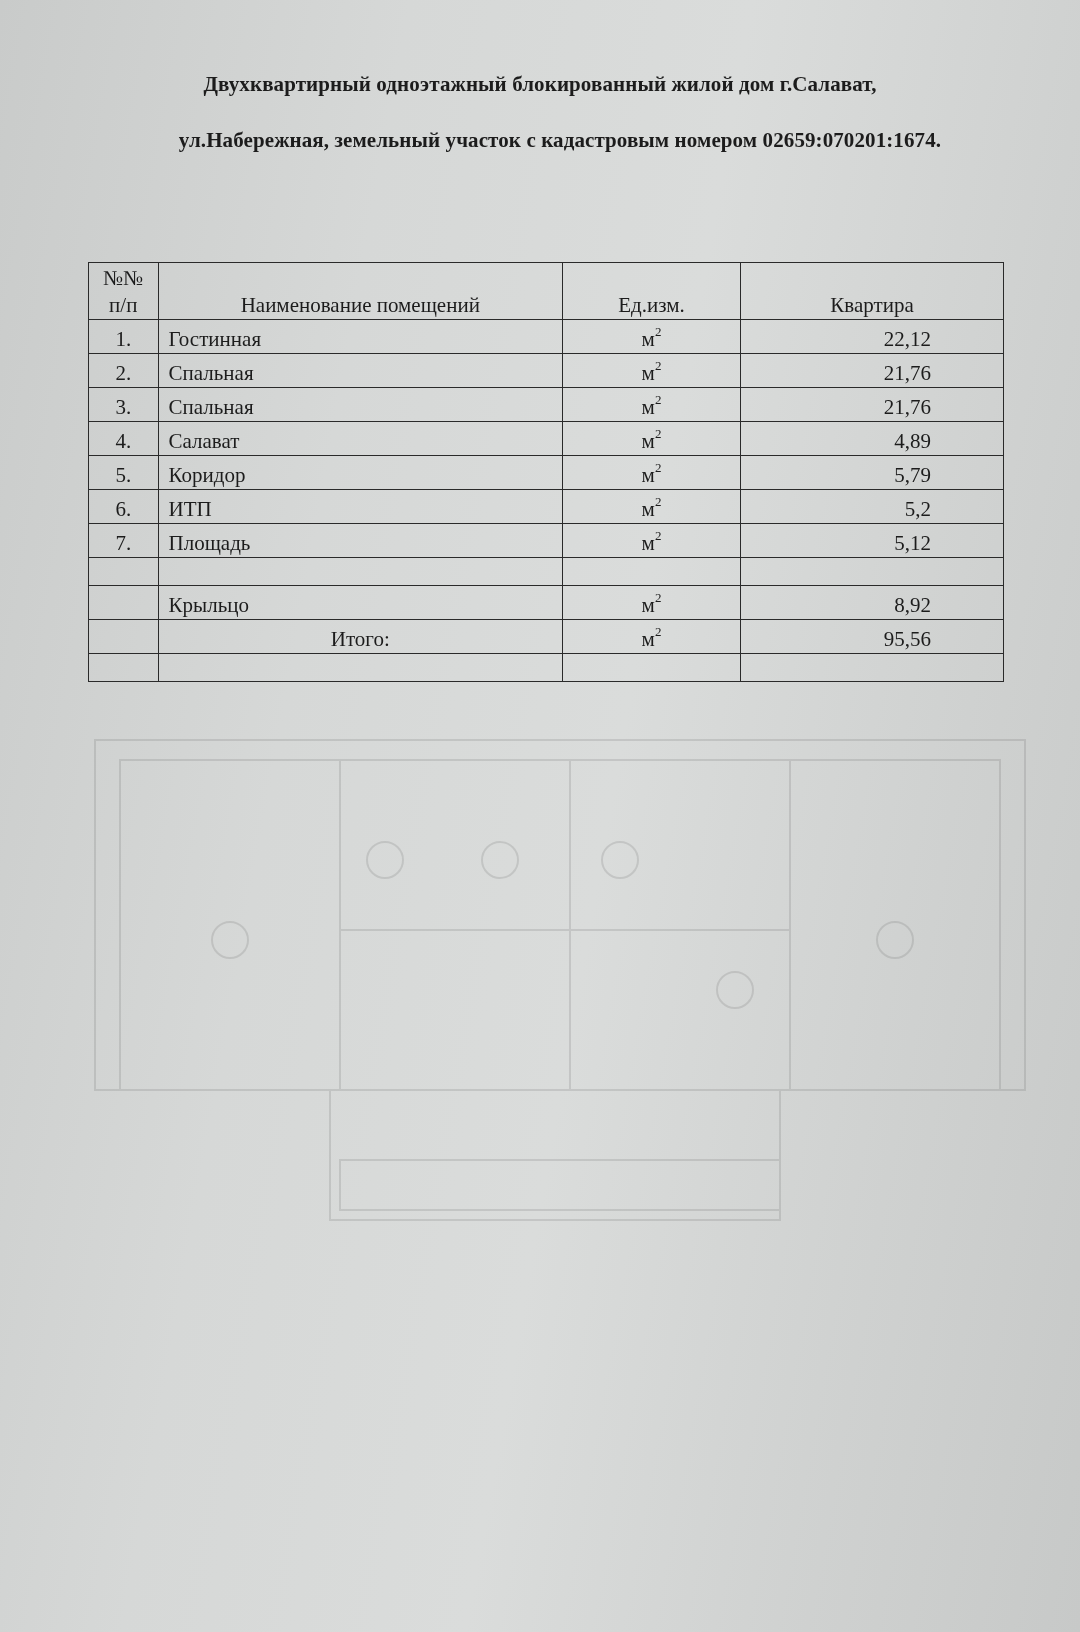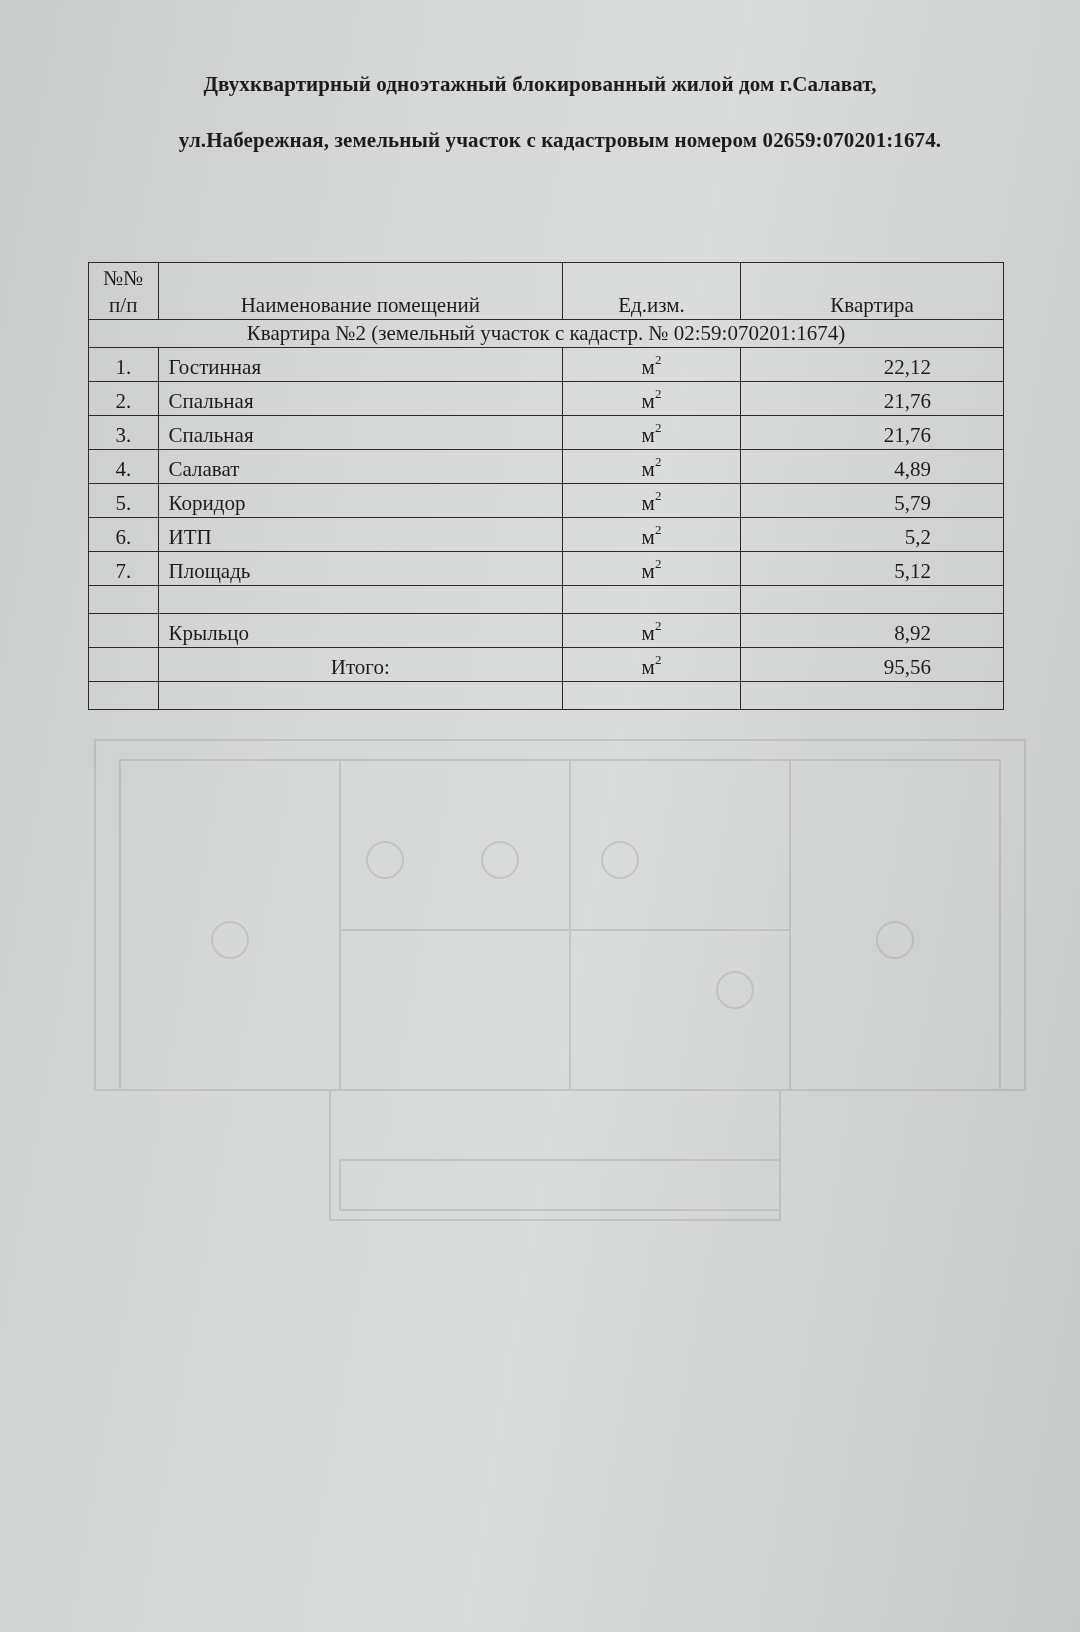--- a/index.html
+++ b/index.html
@@ -62,23 +62,20 @@
 <div class="title l1">Двухквартирный одноэтажный блокированный жилой дом г.Салават,</div>
 <div class="title l2">ул.Набережная, земельный участок с кадастровым номером 02659:070201:1674.</div>
 
 <table class="rooms">
   <tbody>
       <tr>
     <th class="h c1" style="height:56px">№№ п/п</th>
     <th class="h c2">Наименование помещений</th>
     <th class="h c3">Ед.изм.</th>
     <th class="h" style="text-align:center">Квартира</th>
-  </tr>
-  <tr class="section">
-    <td colspan="4">Квартира №2 (земельный участок с кадастр. № 02:59:070201:1674)</td>
   </tr>
 
   <tr>
     <td class="c1">1.</td>
     <td class="c2">Гостинная</td>
     <td class="c3"><span>м</span><sup>2</sup></td>
     <td class="c4">22,12</td>
   </tr>
   <tr>
     <td class="c1">2.</td>

